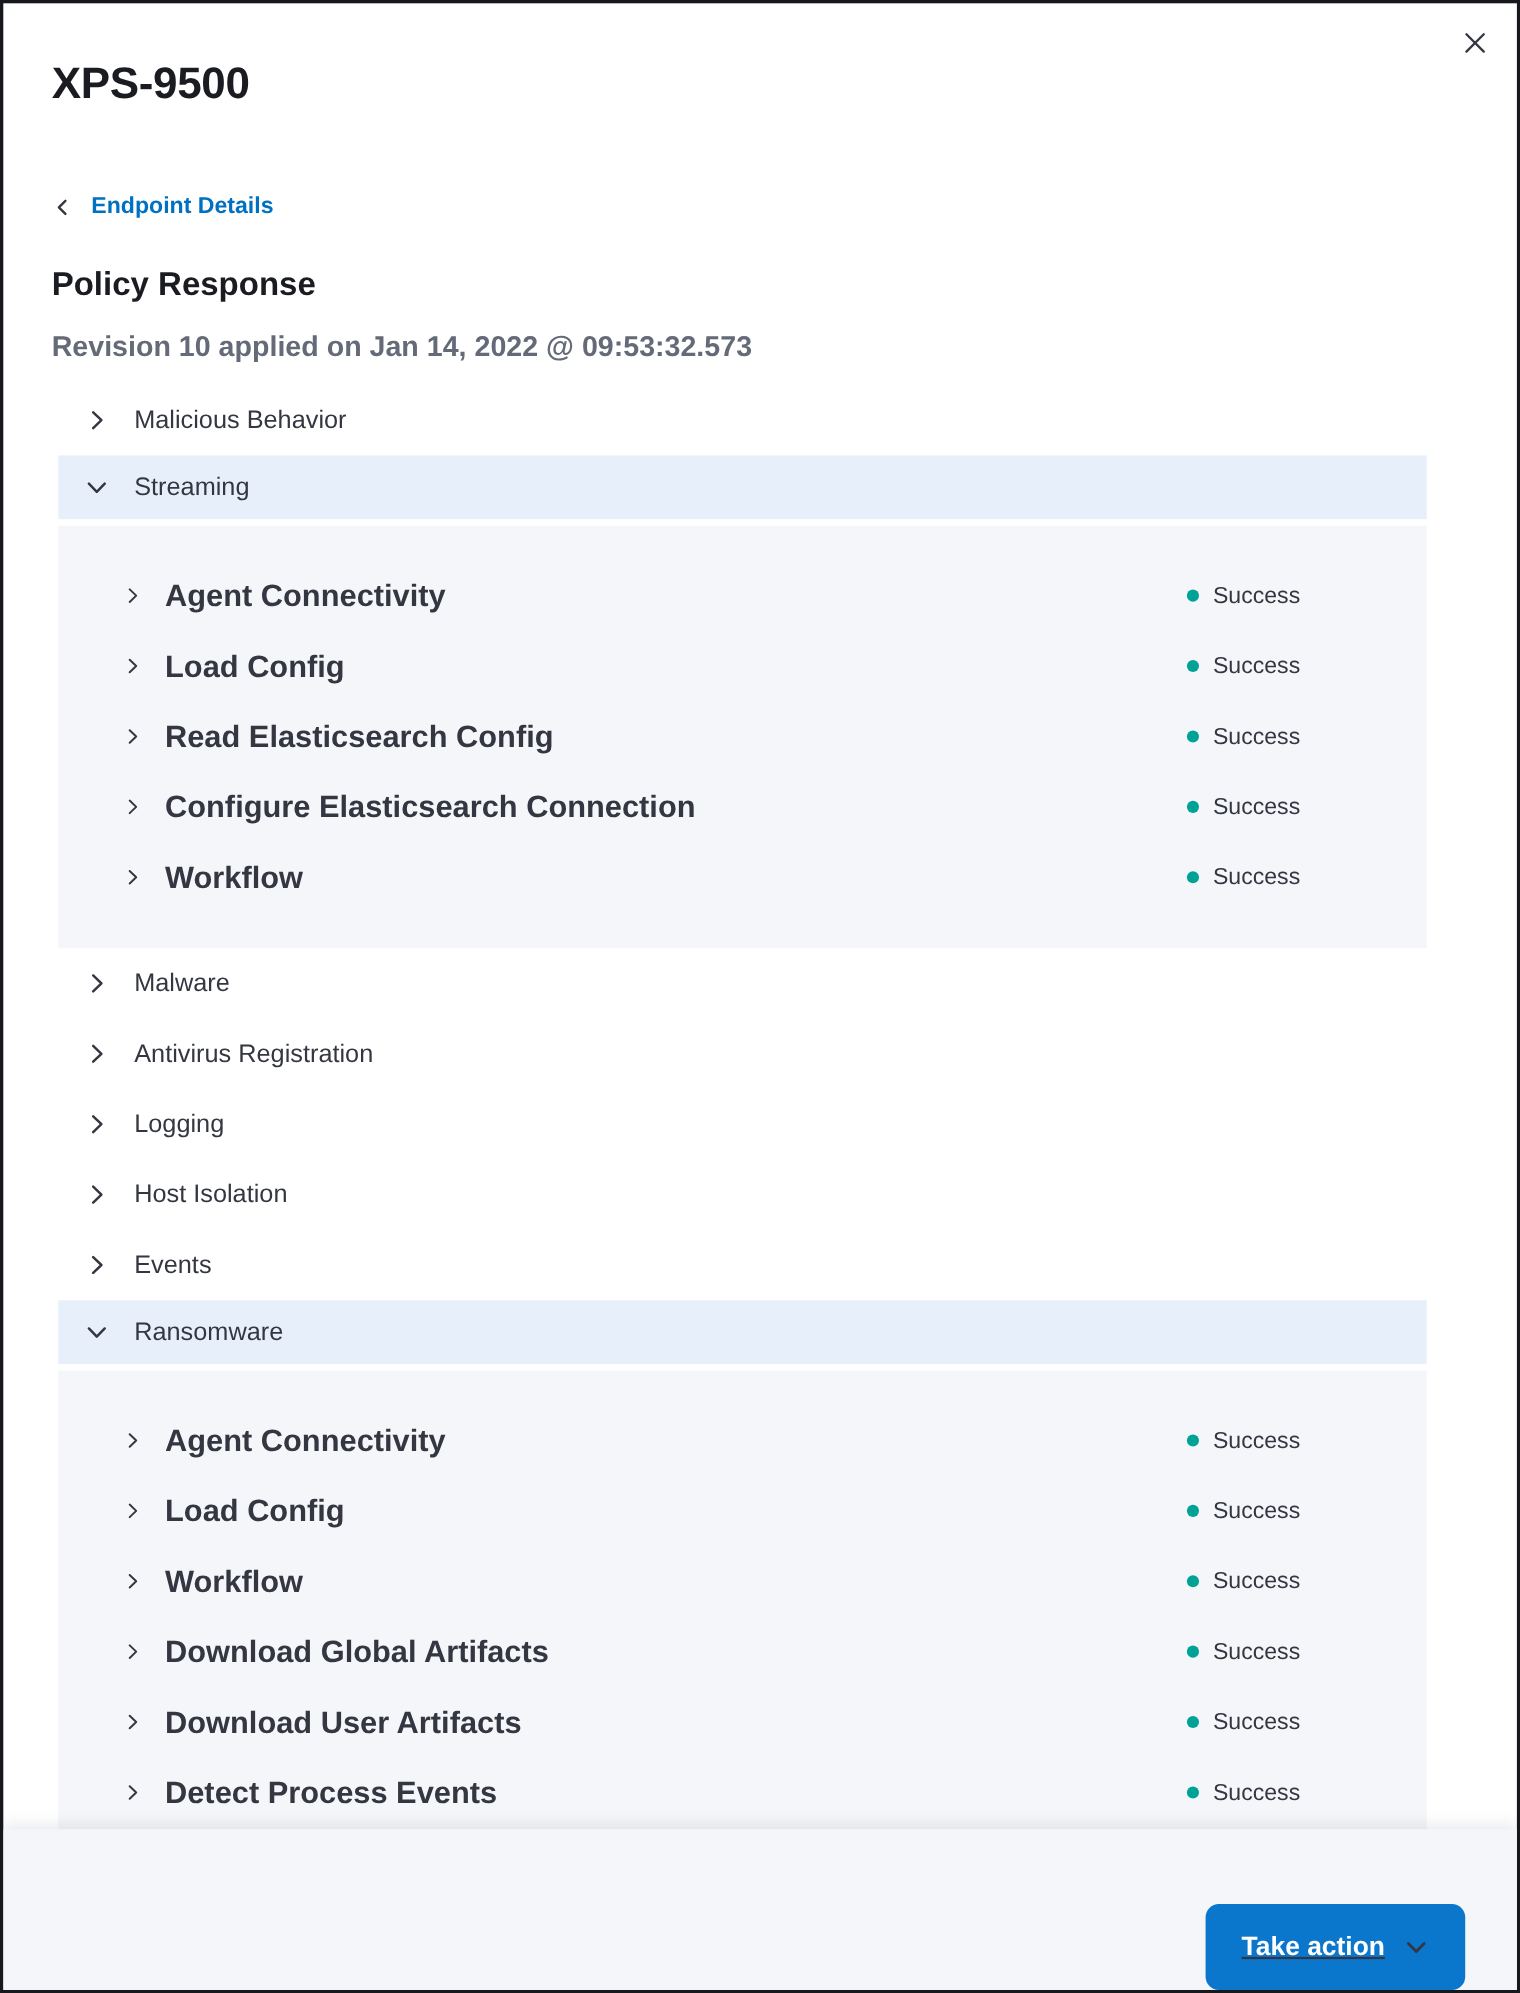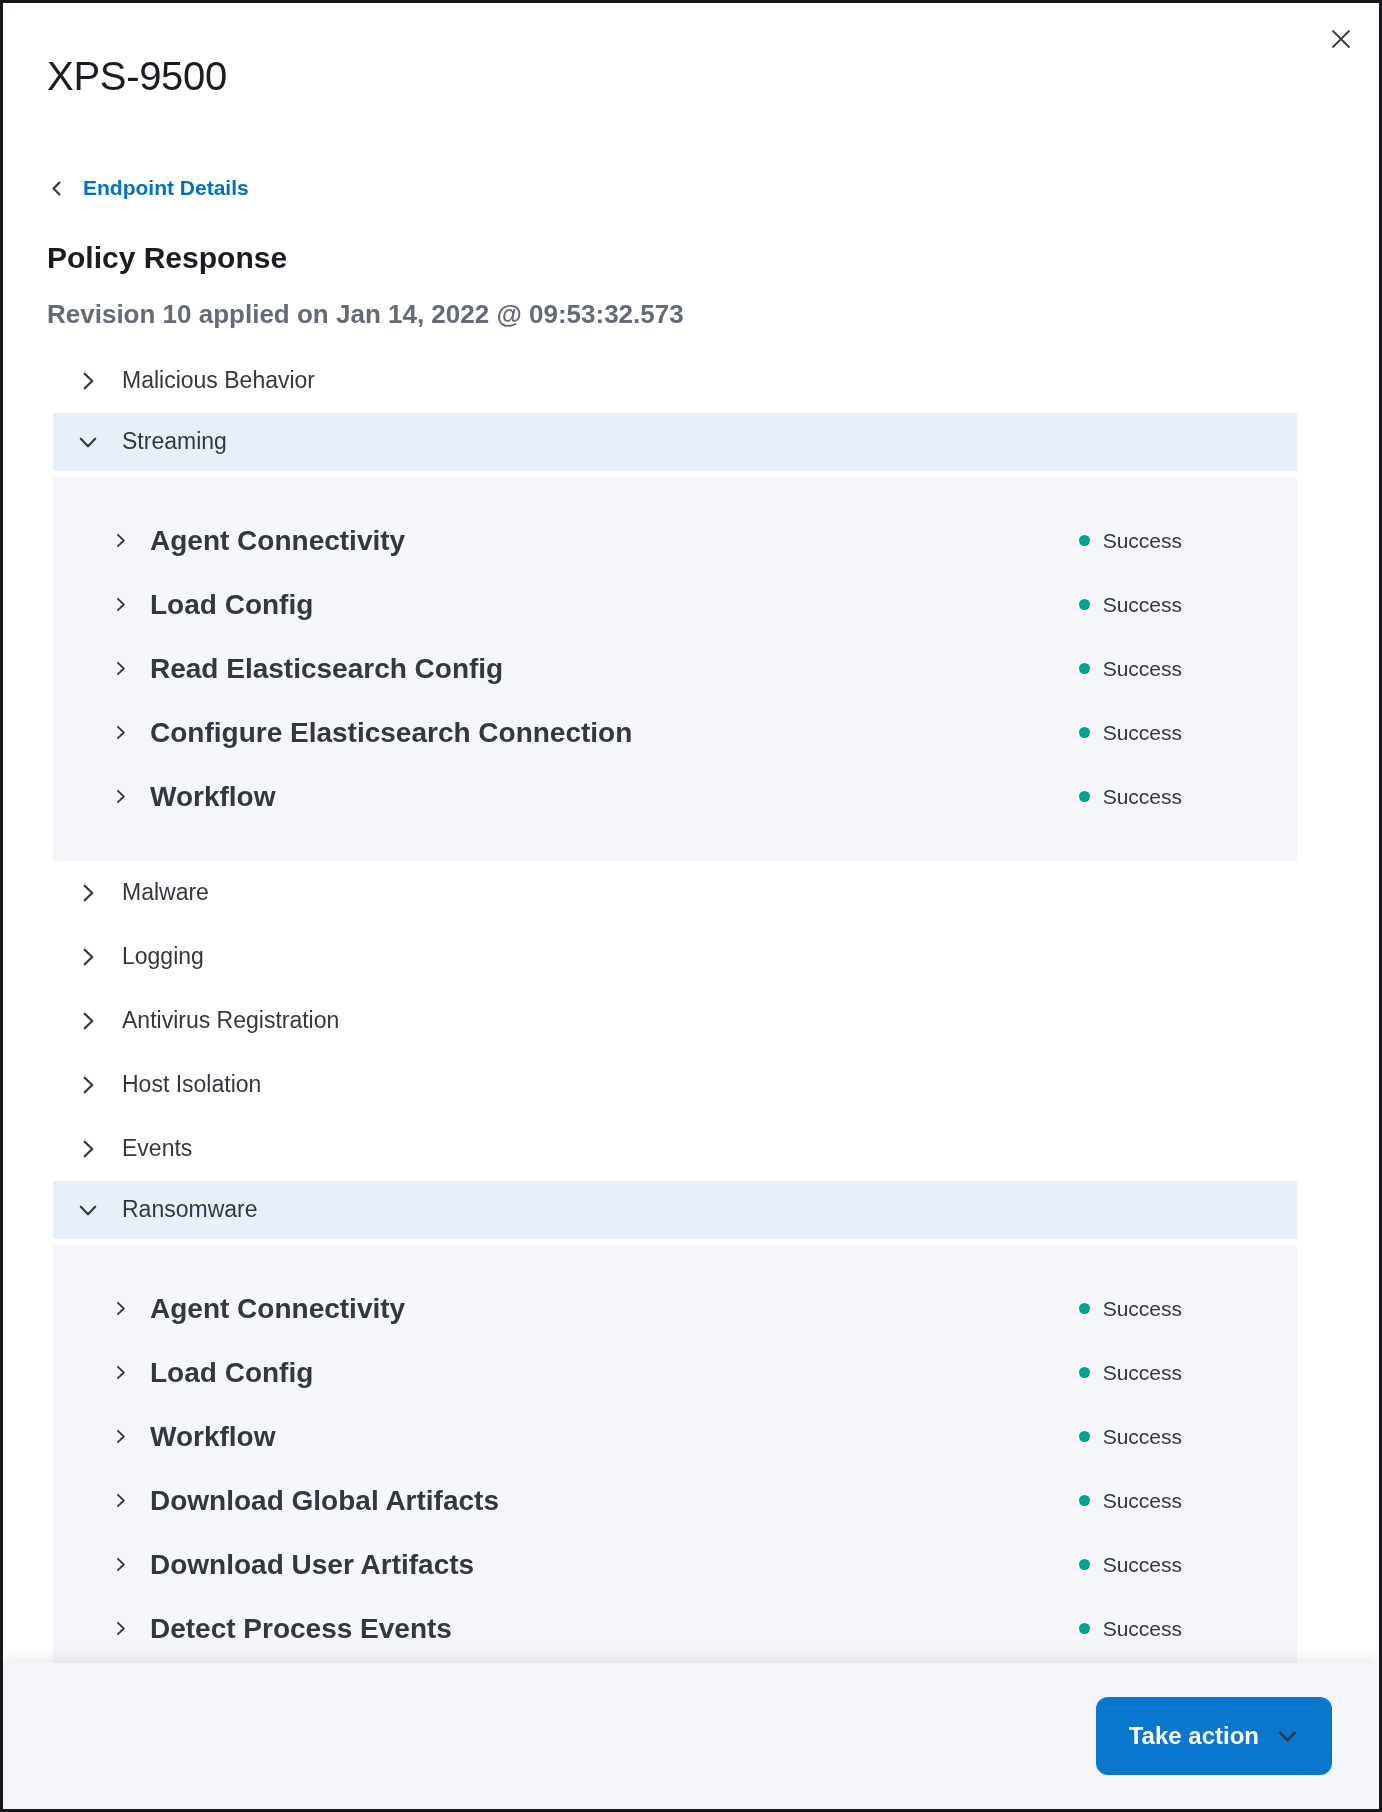--- a/index.html
+++ b/index.html
@@ -33,21 +33,21 @@
     position: absolute; top: 18px; right: 20px;
     width: 36px; height: 36px;
     background: none; border: none; padding: 4px;
     color: var(--text); cursor: pointer;
     display: flex; align-items: center; justify-content: center;
   }
 
   .header { padding: 50px 44px 0 44px; }
   .flyout-title {
     margin: 0; font-size: 40px; line-height: 46px;
-    font-weight: 400; color: var(--text-dark); letter-spacing: -0.3px;
+    font-weight: 700; color: var(--text-dark); letter-spacing: -0.3px;
   }
   .back-link {
     display: inline-flex; align-items: center; gap: 17px;
     margin-top: 76px;
     color: var(--accent-blue); font-size: 21px; font-weight: 600;
     line-height: 26px; text-decoration: none; cursor: pointer;
   }
   .section-title {
     margin: 40px 0 0; font-size: 30px; line-height: 31px;
     font-weight: 700; color: var(--text-dark);
@@ -81,23 +81,23 @@
   .sub-status { display: flex; align-items: center; gap: 13px; margin-right: 115px; }
   .status-dot { width: 11px; height: 11px; border-radius: 50%; background: var(--success-teal); flex: 0 0 auto; }
   .status-text { font-size: 21px; color: var(--text); }
 
   .chev { display: inline-flex; align-items: center; justify-content: center; color: var(--text); flex: 0 0 auto; }
 
   .flyout-footer {
     flex: 0 0 146px; height: 146px;
     background: var(--footer-bg);
     box-shadow: 0 -5px 12px rgba(55, 65, 90, 0.10);
-    display: flex; justify-content: flex-end; align-items: flex-start;
+    display: flex; justify-content: flex-end; align-items: flex-end;
     padding: 34px 47px 0 0;
-    position: relative; z-index: 2;
+    position: relative; z-index: 2; text-decoration: underline;
   }
   .take-action-btn {
     height: 78px; padding: 0 33px;
     background: var(--button-blue); color: #fff;
     border: none; border-radius: 12px;
     font-family: inherit; font-size: 24px; font-weight: 600;
     display: inline-flex; align-items: center; gap: 17px;
     cursor: pointer;
   }
 </style>
@@ -237,30 +237,30 @@
     </span>
     <span class="acc-label">Malware</span>
   </div>
 
   <div class="acc-row">
     <span class="chev">
       <svg width="24" height="24" viewBox="0 0 16 16">
               <path d="M5.8 3.2 L10.8 8 L5.8 12.8" fill="none" stroke="currentColor" stroke-width="1.5" stroke-linecap="round" stroke-linejoin="round"></path>
             </svg>
     </span>
+    <span class="acc-label">Antivirus Registration</span>
+  </div>
+
+  <div class="acc-row">
+    <span class="chev">
+      <svg width="24" height="24" viewBox="0 0 16 16">
+              <path d="M5.8 3.2 L10.8 8 L5.8 12.8" fill="none" stroke="currentColor" stroke-width="1.5" stroke-linecap="round" stroke-linejoin="round"></path>
+            </svg>
+    </span>
     <span class="acc-label">Logging</span>
-  </div>
-
-  <div class="acc-row">
-    <span class="chev">
-      <svg width="24" height="24" viewBox="0 0 16 16">
-              <path d="M5.8 3.2 L10.8 8 L5.8 12.8" fill="none" stroke="currentColor" stroke-width="1.5" stroke-linecap="round" stroke-linejoin="round"></path>
-            </svg>
-    </span>
-    <span class="acc-label">Antivirus Registration</span>
   </div>
 
   <div class="acc-row">
     <span class="chev">
       <svg width="24" height="24" viewBox="0 0 16 16">
               <path d="M5.8 3.2 L10.8 8 L5.8 12.8" fill="none" stroke="currentColor" stroke-width="1.5" stroke-linecap="round" stroke-linejoin="round"></path>
             </svg>
     </span>
     <span class="acc-label">Host Isolation</span>
   </div>

